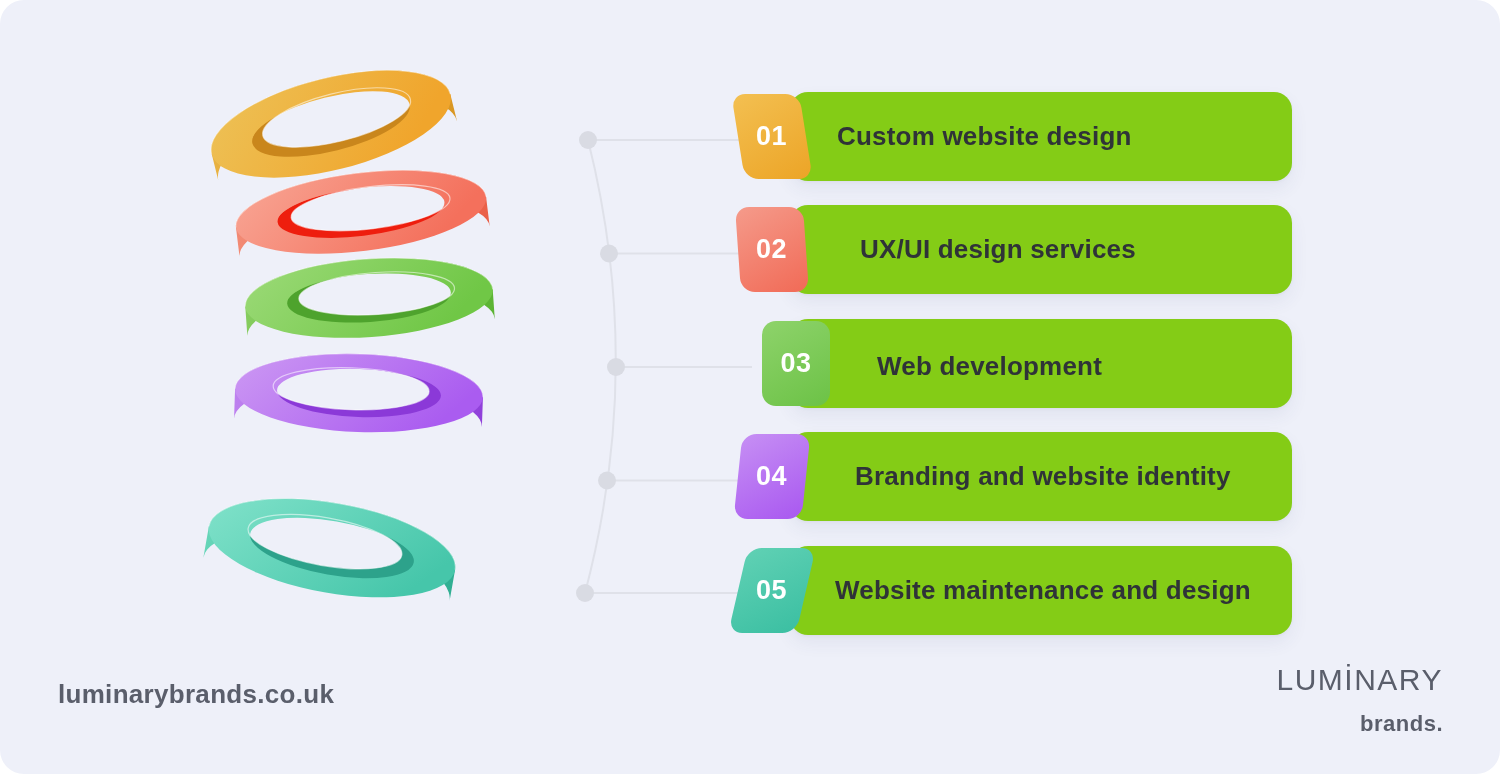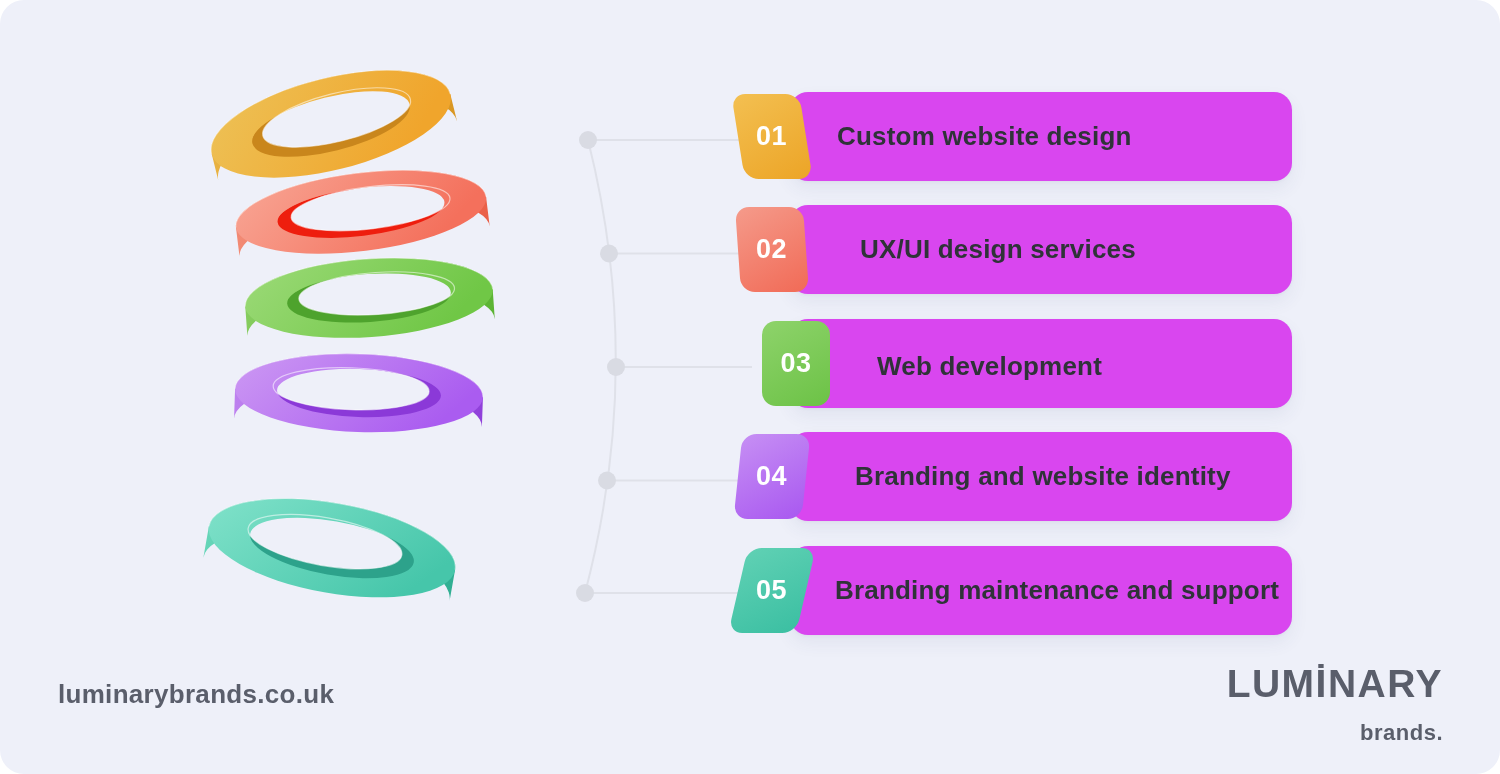--- a/index.html
+++ b/index.html
@@ -14,21 +14,21 @@
   .cline{stroke-width:2px;fill:none;}
 
   
   .row{position:absolute;left:738px;width:554px;height:89px;}
   .row:nth-of-type(1){top:92px;}
   .row:nth-of-type(2){top:205px;}
   .row:nth-of-type(3){top:319px;}
   .row:nth-of-type(4){top:432px;}
   .row:nth-of-type(5){top:546px;}
 
-  .card{position:absolute;left:52px;right:0;top:0;bottom:0;background:#d946ef;border-radius:18px;
+  .card{position:absolute;left:52px;right:0;top:0;bottom:0;background:#84cc16;border-radius:18px;
         box-shadow:0 8px 18px rgba(62,68,120,.07),0 1px 3px rgba(62,68,120,.05);
         display:flex;align-items:center;z-index:1;}
   .label{font-size:26px;font-weight:700;color:#2f3338;letter-spacing:.2px;}
   .row:nth-of-type(1) .label{padding-left:47px;}
   .row:nth-of-type(2) .label{padding-left:70px;text-align:right;}
   .row:nth-of-type(3) .label{padding-left:87px;margin-top:6px;}
   .row:nth-of-type(4) .label{padding-left:65px;}
   .row:nth-of-type(5) .label{padding-left:45px;}
 
   .tab{position:absolute;left:0;top:2px;width:68px;height:85px;border-radius:14px;z-index:2;
@@ -40,21 +40,21 @@
   .row:nth-of-type(5) .tab{transform:skewX(-13deg);}
   .row:nth-of-type(1) .num{transform:skewX(-9deg);}
   .row:nth-of-type(2) .num{transform:skewX(-4deg);}
   .row:nth-of-type(4) .num{transform:skewX(6deg);}
   .row:nth-of-type(5) .num{transform:skewX(13deg);}
   .num{font-size:27px;font-weight:600;color:#ffffff;letter-spacing:.5px;}
 
   
   .site{position:absolute;left:58px;top:679px;font-size:26px;font-weight:700;color:#5a5e6b;letter-spacing:.3px;}
   .logo{position:absolute;right:57px;top:664px;text-align:right;color:#5a5e6b;line-height:1.05;}
-  .logo .name{font-size:39px;font-weight:700;letter-spacing:1.5px;}
+  .logo .name{font-size:30px;font-weight:400;letter-spacing:1.5px;}
   .logo .sub{font-size:22px;font-weight:600;letter-spacing:.5px;margin-top:16px;}
 </style>
 </head>
 <body>
 
 <div class="canvas">
 
   <svg class="rings-svg" viewBox="0 0 600 700">
     <defs>
       <linearGradient id="fg0" x1="0" y1="0" x2="1" y2="0.35">
@@ -190,21 +190,21 @@
     <div class="card">
       <span class="label">Branding and website identity</span>
     </div>
     <div class="tab" style="background: linear-gradient(150deg, rgb(198, 143, 244) 0%, rgb(169, 88, 240) 100%);">
       <span class="num">04</span>
     </div>
   </div>
 
   <div class="row">
     <div class="card">
-      <span class="label">Branding maintenance and support</span>
+      <span class="label">Website maintenance and design</span>
     </div>
     <div class="tab" style="background: linear-gradient(150deg, rgb(96, 209, 180) 0%, rgb(59, 191, 162) 100%);">
       <span class="num">05</span>
     </div>
   </div>
 
   <div class="site">luminarybrands.co.uk</div>
   <div class="logo">
     <div class="name">LUMİNARY</div>
     <div class="sub">brands.</div>

